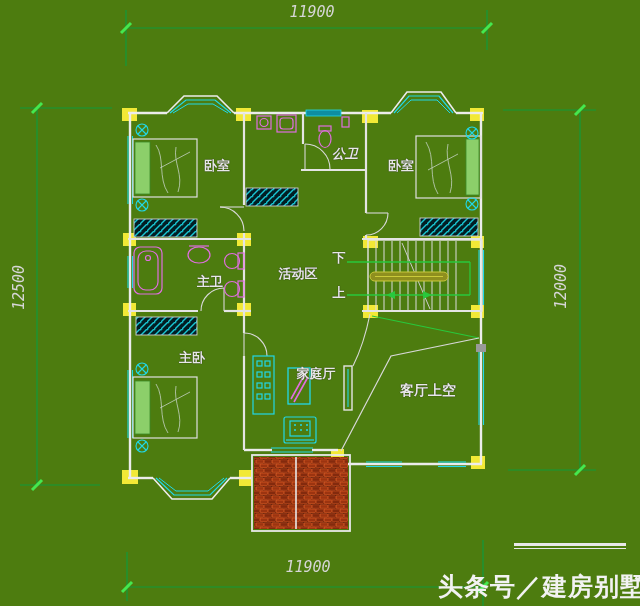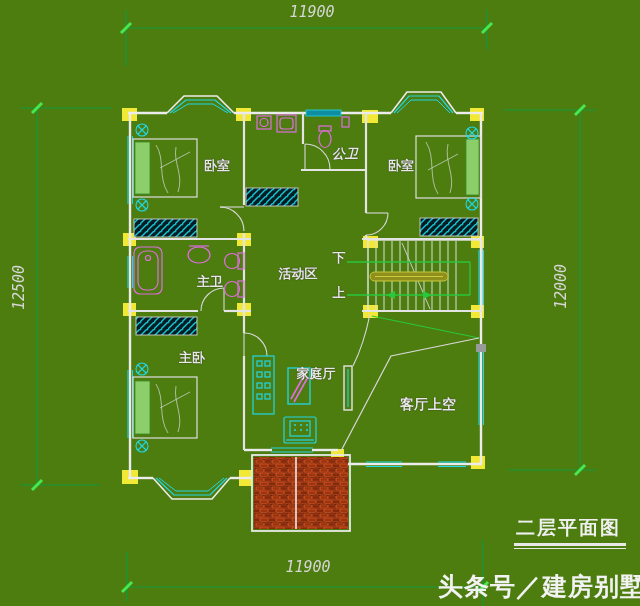--- a/index.html
+++ b/index.html
@@ -343,21 +343,20 @@
 
 <div class="lbl" style="left:191px;top:159px;width:52px;">卧室</div>
 <div class="lbl" style="left:319px;top:147px;width:52px;font-style:italic;">公卫</div>
 <div class="lbl" style="left:375px;top:159px;width:52px;">卧室</div>
 <div class="lbl" style="left:184px;top:275px;width:52px;">主卫</div>
 <div class="lbl" style="left:259px;top:267px;width:78px;">活动区</div>
 <div class="lbl" style="left:326px;top:251px;width:26px;">下</div>
 <div class="lbl" style="left:326px;top:286px;width:26px;">上</div>
 <div class="lbl" style="left:166px;top:351px;width:52px;">主卧</div>
 <div class="lbl" style="left:277px;top:324px;width:78px;margin-top:43px;">家庭厅</div>
-<div class="lbl" style="left:376px;top:397px;width:104px;font-size:14px;">客厅上空</div>
-
-<div id="plan-title" style="left:516px;top:515px;">二层平面图</div>
+<div class="lbl" style="left:376px;top:383px;width:104px;font-size:14px;">客厅上空</div>
+
 <div class="title-rule" style="left:514px;top:543px;width:112px;height:2.5px;"></div>
 <div class="title-rule" style="left:514px;top:548px;width:112px;height:1px;"></div>
 
 <div id="watermark" style="left:438px;top:570px;">头条号／建房别墅</div>
 
 </div>
 
 </body></html>

